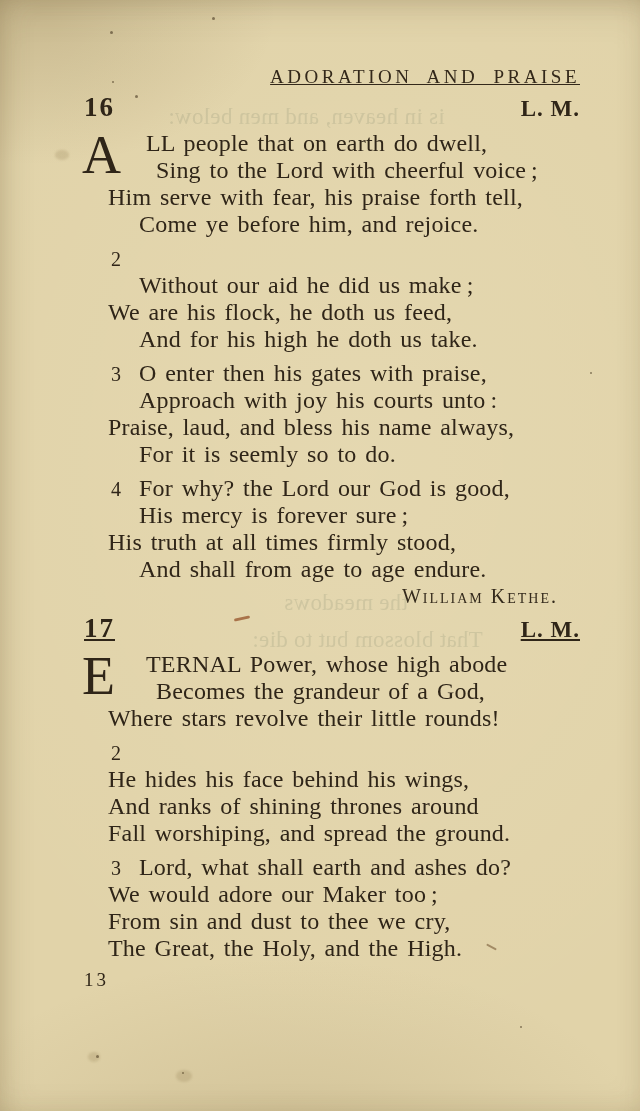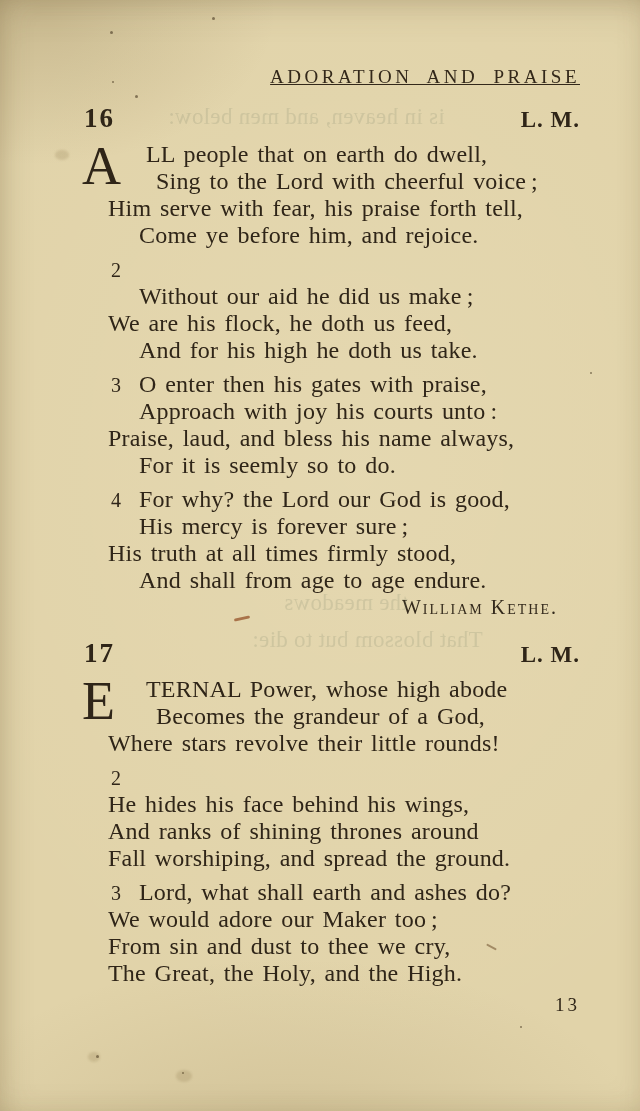--- a/index.html
+++ b/index.html
@@ -30,21 +30,21 @@
     letter-spacing: 3.5px;
     word-spacing: 7px;
     line-height: 26px;
     color: #33281a;
     text-decoration: underline;
   }
   .hymn-head {
     display: flex;
     justify-content: space-between;
     align-items: baseline;
-    margin-top: 13px;
+    margin-top: 2px;
     height: 34px;
   }
   .hymn-number { font-weight: bold; font-size: 27px; letter-spacing: 2px; }
   .hymn-meter  { font-weight: bold; font-size: 23px; letter-spacing: 1px; }
   .stanza { margin-top: 7px; }
   .stanza.first { margin-top: 4px; }
   .line {
     height: 27px; line-height: 27px;
     font-size: 24px;
     letter-spacing: 0.2px;
@@ -70,21 +70,21 @@
     text-align: right;
     padding-right: 22px;
     font-variant: small-caps;
     font-size: 20px;
     letter-spacing: 2px;
     height: 26px; line-height: 26px;
     color: #342a1c;
   }
   .page-number {
     margin-top: 7px;
-    text-align: right;
+    text-align: left;
     font-size: 19px;
     letter-spacing: 3px;
   }
   
   .ghost {
     position: absolute;
     transform: scaleX(-1);
     color: rgba(104,118,96,0.17);
     font-size: 23px;
     white-space: nowrap;
@@ -162,21 +162,21 @@
       </div>
       <div class="line ind">His mercy is forever sure ;</div>
       <div class="line">His truth at all times firmly stood,</div>
       <div class="line ind">And shall from age to age endure.</div>
     </div>
 
     <div class="attribution">William Kethe.</div>
   </div>
 
   <div>
-    <div class="hymn-head" style="margin-top:18px;">
+    <div class="hymn-head" style="margin-top:4px;text-decoration:underline;">
       <span class="hymn-number">17</span>
       <span class="hymn-meter">L. M.</span>
     </div>
 
     <div class="stanza first dc-stanza">
       <span class="dropcap">E</span>
       <div class="line dc1">TERNAL Power, whose high abode</div>
       <div class="line dc2">Becomes the grandeur of a God,</div>
       <div class="line">Where stars revolve their little rounds!</div>
     </div>

